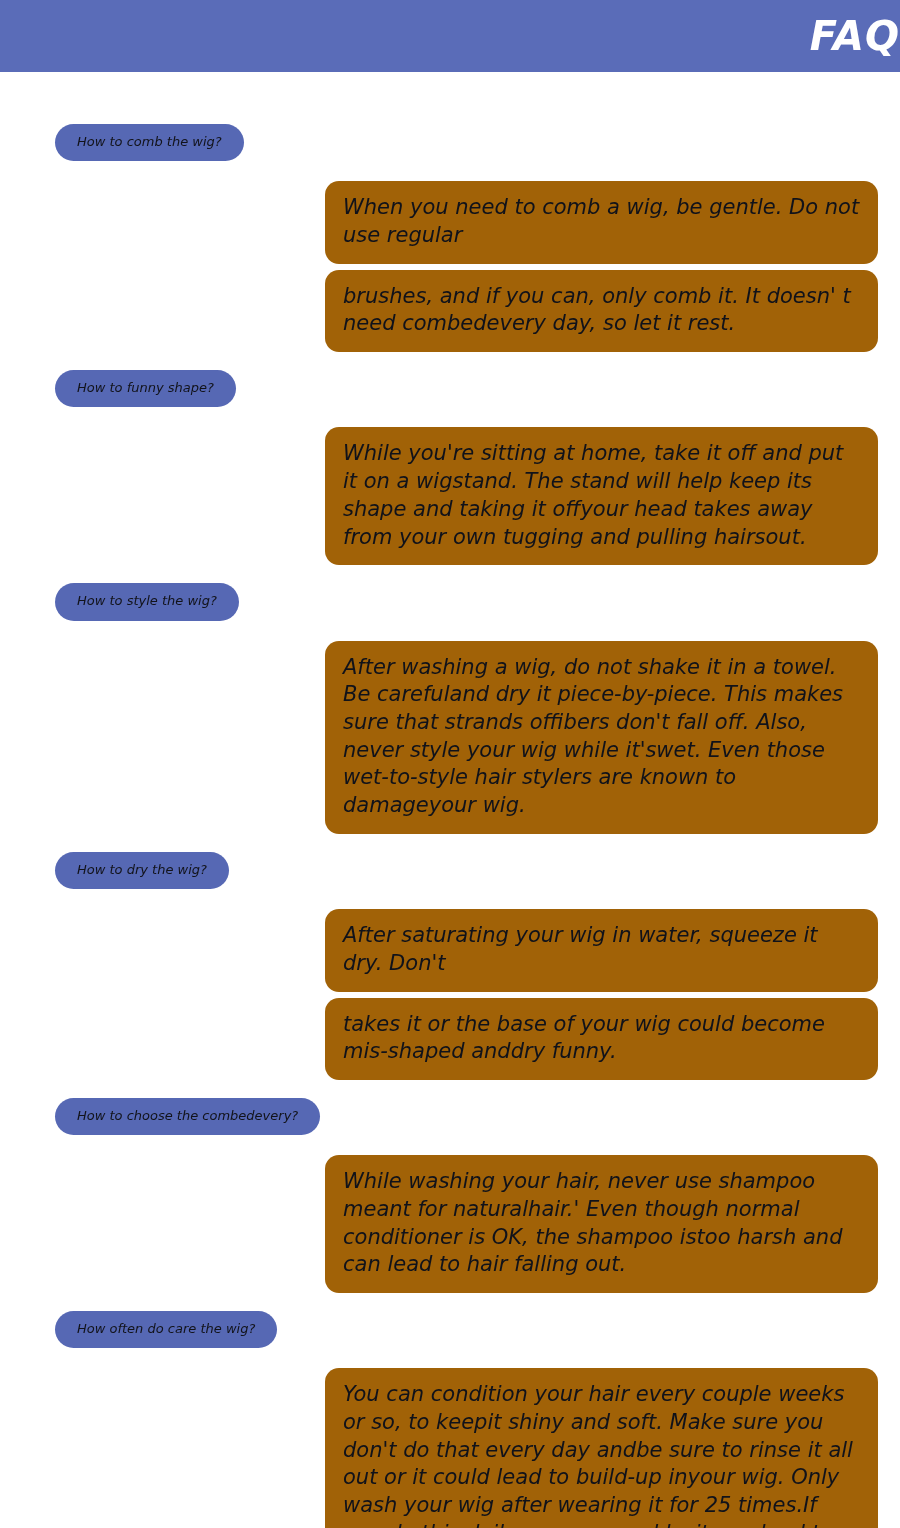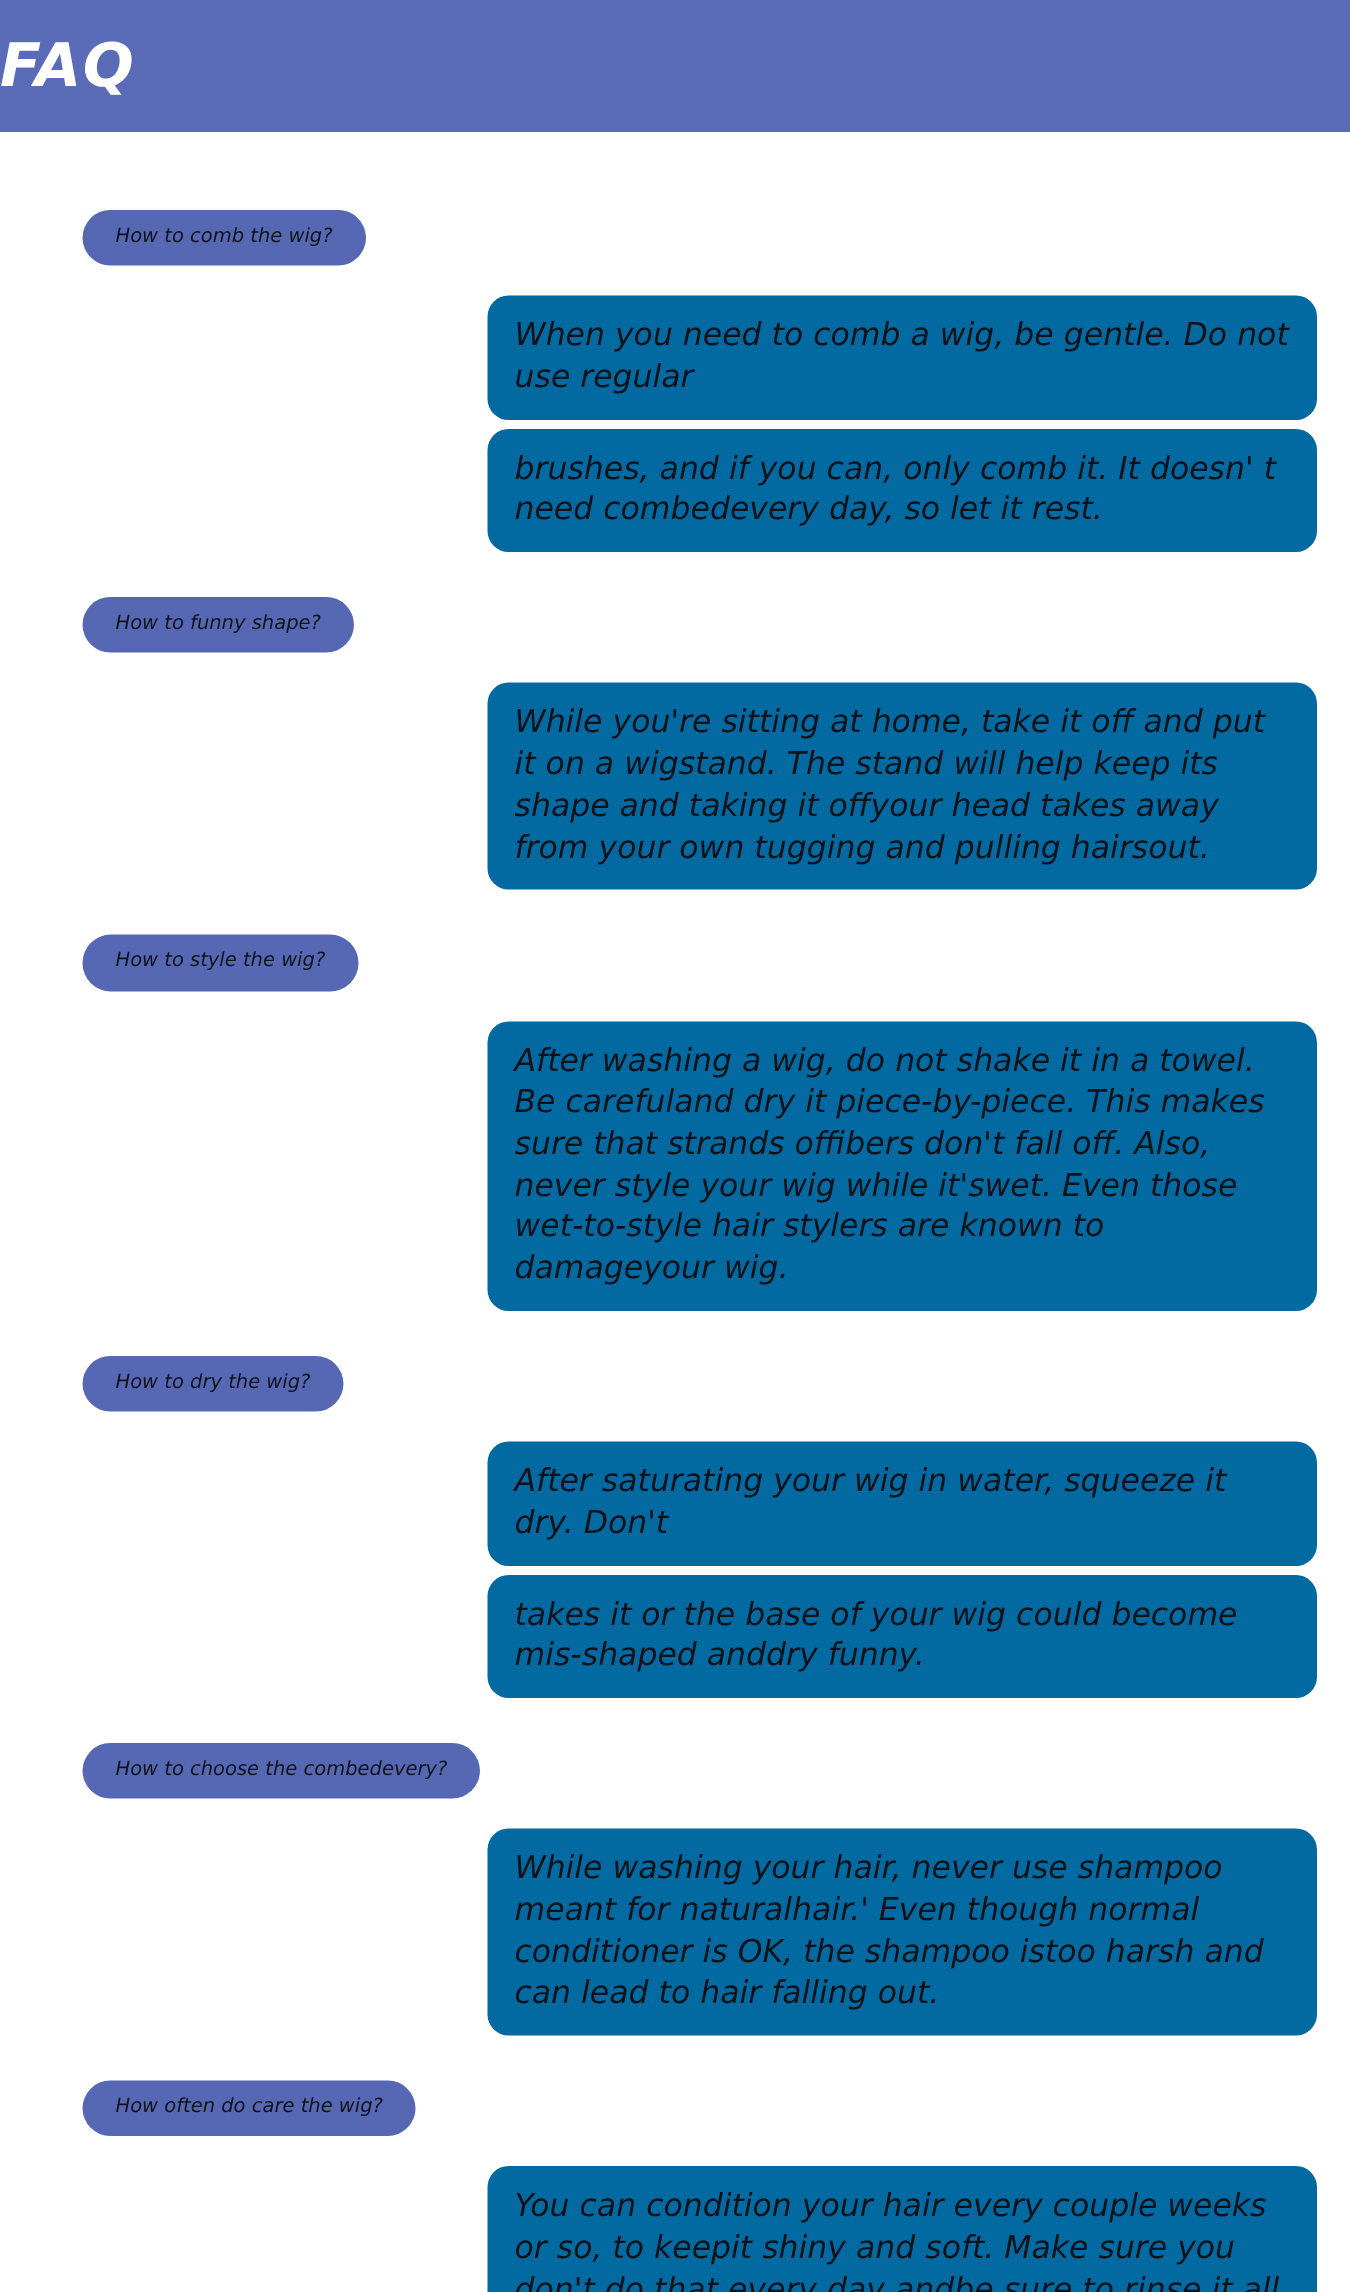--- a/index.html
+++ b/index.html
@@ -14,25 +14,25 @@
     position: relative;
     overflow: hidden;
   }
   .page {
     width: 900px;
     height: 1528px;
     position: relative;
     background: #ffffff;
   }
   .header {
-    height: 88px;
+    height: 72px;
     background: #5a6cb8;
     display: flex;
     align-items: center;
-    justify-content: flex-start;
+    justify-content: flex-end;
   }
   .header-title {
     color: #ffffff;
     font-size: 40px;
     font-style: italic;
     font-weight: bold;
     letter-spacing: 1px;
     font-family: "DejaVu Sans", sans-serif;
   }
   .faq-body {
@@ -53,31 +53,31 @@
     border-radius: 22px;
     margin-left: 55px;
     white-space: nowrap;
   }
   .answers {
     margin-top: 20px;
     margin-left: 325px;
     margin-right: 22px;
   }
   .answer {
-    background: #0369a1;
+    background: #a16207;
     color: #10121a;
     font-style: italic;
     font-size: 21px;
     line-height: 1.32;
     padding: 13px 18px 14px 18px;
     border-radius: 14px;
     margin-bottom: 6px;
   }
   .answer:last-child {
-    margin-bottom: 16px;
+    margin-bottom: 4px;
   }
   .spacer-sm { height: 14px; }
 </style>
 </head>
 <body>
 
 <div class="page">
 
   <div class="header">
     <div class="header-title">FAQ</div>

